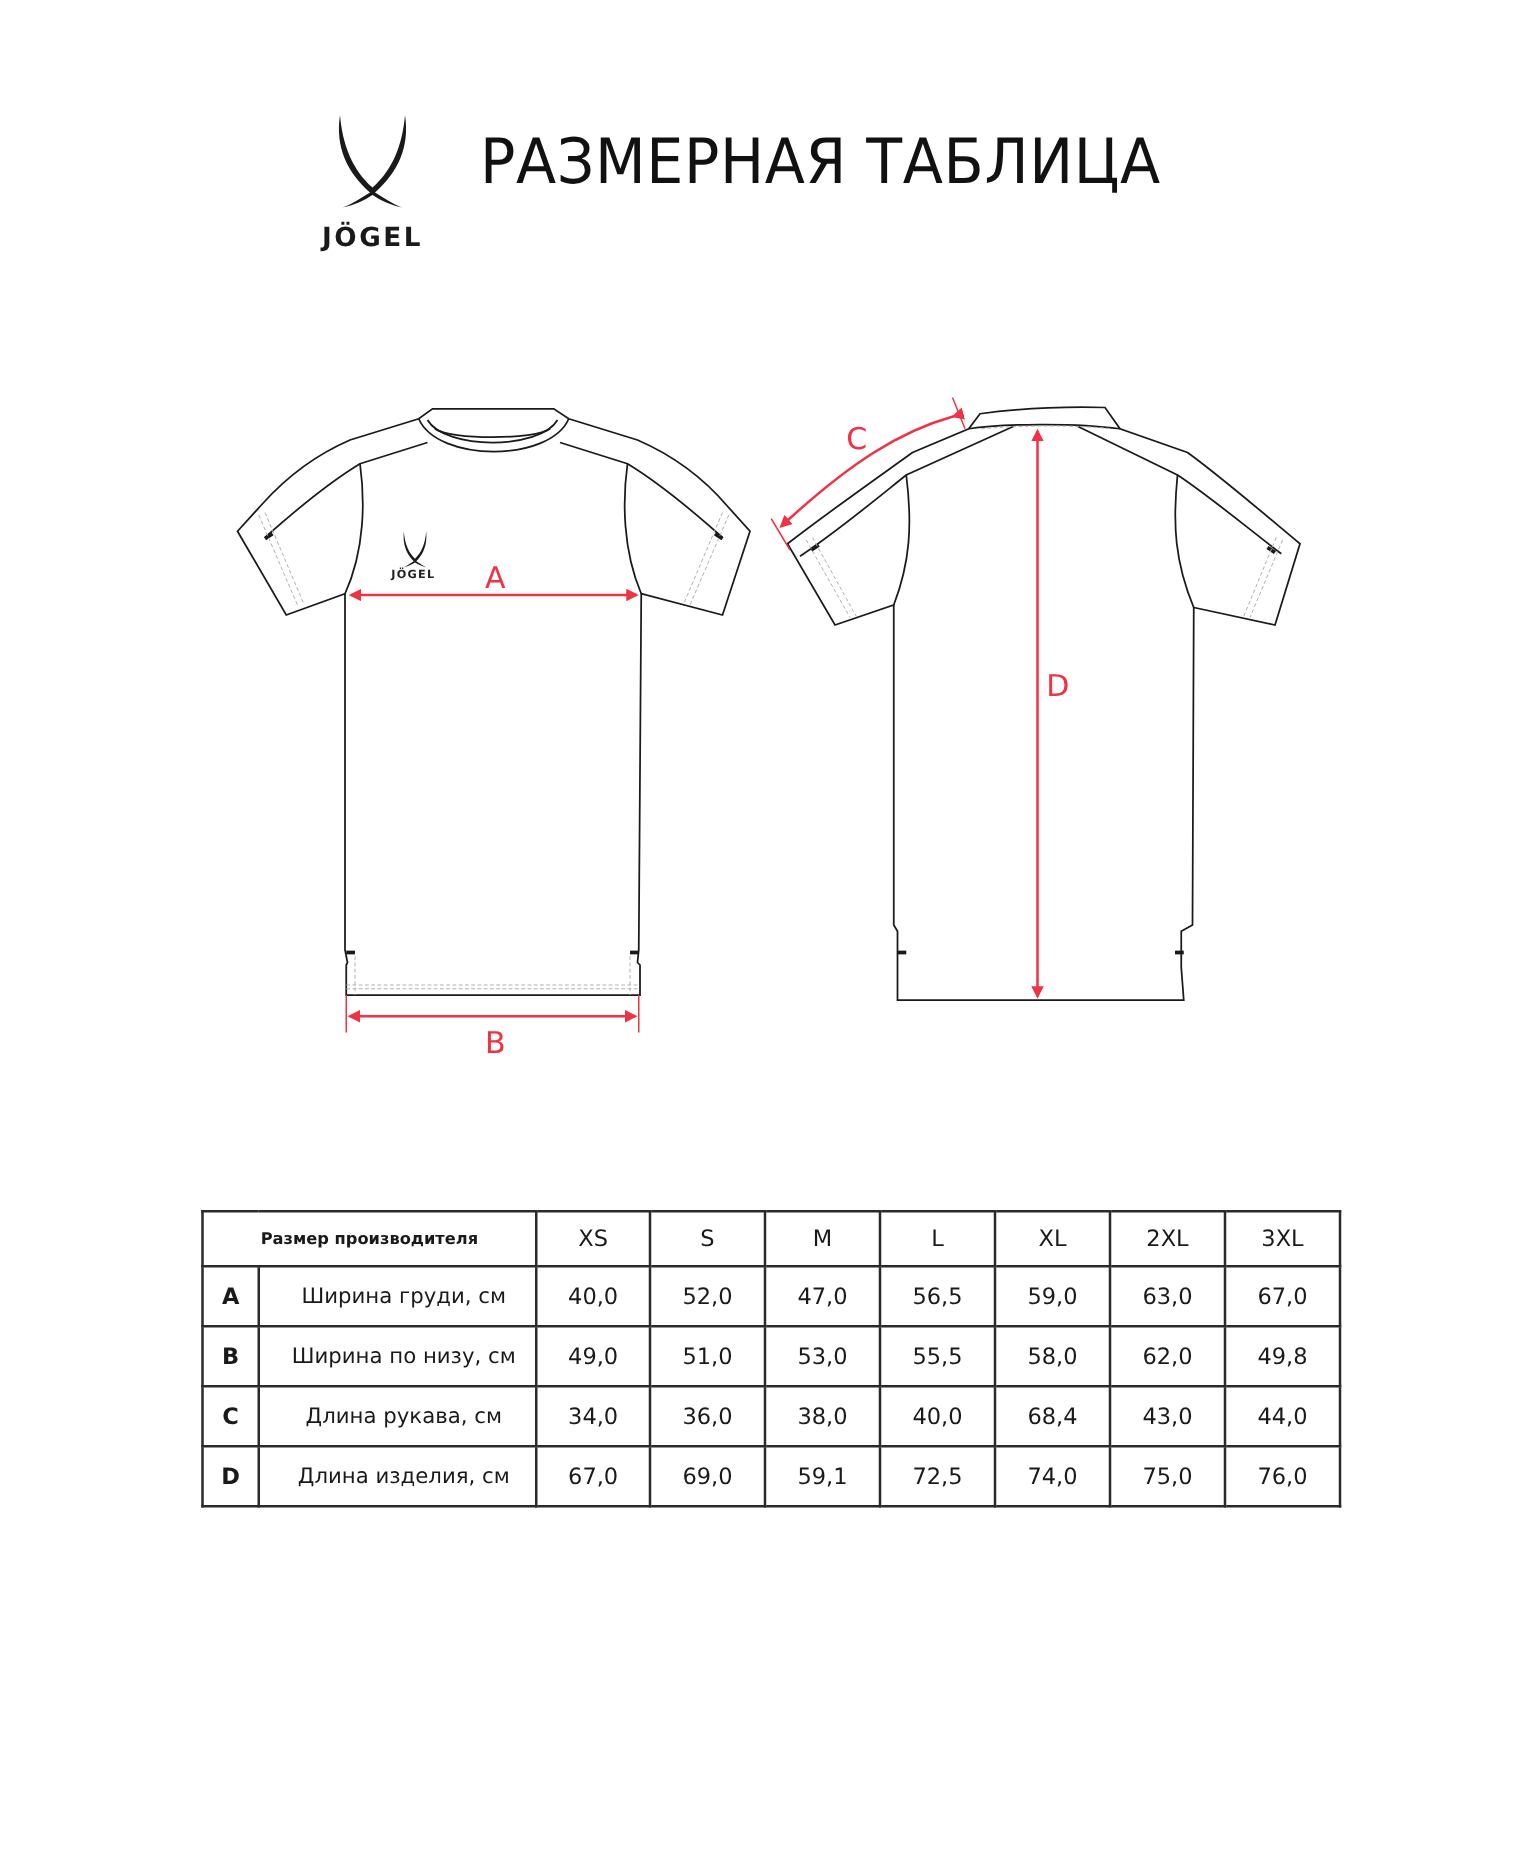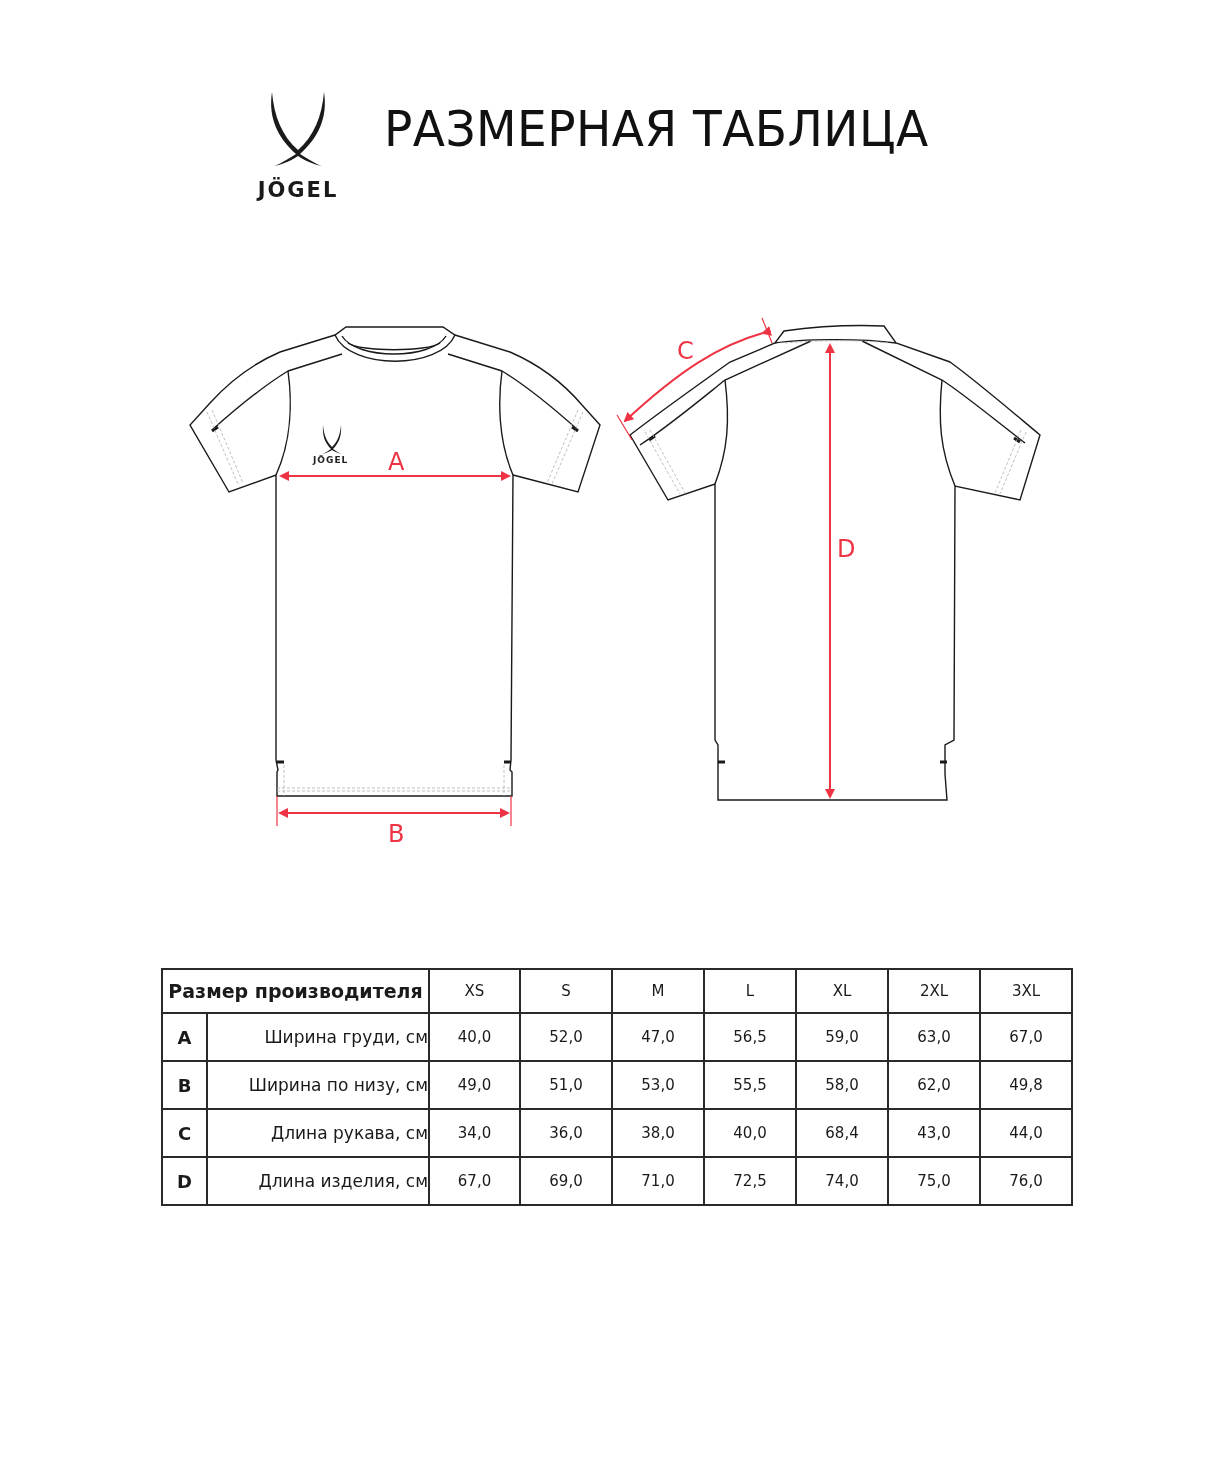--- a/index.html
+++ b/index.html
@@ -5,24 +5,24 @@
     html, body { margin: 0; padding: 0; background: #ffffff; }
     body { width: 1230px; height: 1479px; position: relative; overflow: hidden; font-family: "DejaVu Sans", sans-serif; color: #1a1a1a; }
     .logo { position: absolute; left: 236px; top: 88px; width: 124px; height: 118px; }
     .logo svg { position: absolute; left: 30px; top: 0; }
     .logo-word { position: absolute; left: 0; top: 90px; width: 124px; text-align: center; font-family: "DejaVu Sans", sans-serif; font-weight: bold; font-size: 21px; letter-spacing: 2px; color: #1a1a1a; }
     .title { position: absolute; left: 384px; top: 100px; font-family: "DejaVu Sans", sans-serif; font-size: 50px; font-weight: normal; letter-spacing: 0.5px; color: #111; transform: scaleX(0.94); transform-origin: left center; white-space: nowrap; }
     .drawing { position: absolute; left: 0; top: 0; }
     .dim-label { position: absolute; font-family: "DejaVu Sans", sans-serif; font-size: 24px; color: #ee3344; }
     .shirt-logo-word { position: absolute; font-family: "DejaVu Sans", sans-serif; font-weight: bold; font-size: 9px; letter-spacing: 1px; color: #222; }
     table.size-table { position: absolute; left: 161px; top: 968px; border-collapse: collapse; table-layout: fixed; }
-    table.size-table td { border: 2px solid #2a2a2a; text-align: center; vertical-align: middle; font-family: "DejaVu Sans", sans-serif; font-size: 15px; color: #1a1a1a; padding: 0; }
-    table.size-table td.bold { font-weight: bold; font-size: 19px; }
+    table.size-table td { border: 2px solid #2a2a2a; text-align: center; vertical-align: middle; font-family: "DejaVu Sans", sans-serif; font-size: 18px; color: #1a1a1a; padding: 0; }
+    table.size-table td.bold { font-weight: bold; font-size: 13px; }
     table.size-table td.letter { font-weight: bold; font-size: 18px; }
-    table.size-table td.param { text-align: right; padding-left: 10px; font-size: 17px; }
+    table.size-table td.param { text-align: center; padding-left: 10px; font-size: 17px; }
   </style>
 </head>
 <body>
 
 <div class="logo">
   <svg width="64" height="80" viewBox="0 0 64 80">
     <path d="M6 4 C2 30, 12 50, 30 66 C20 72, 14 76, 8 78 C18 76, 26 72, 32 68 C38 72, 46 76, 56 78 C50 76, 44 72, 34 66 C52 50, 62 30, 58 4 C56 28, 48 48, 32 62 C16 48, 8 28, 6 4 Z" fill="#1a1a1a"></path>
   </svg>
   <div class="logo-word">JÖGEL</div>
 </div>
@@ -167,20 +167,20 @@
     <td>40,0</td>
     <td>68,4</td>
     <td>43,0</td>
     <td>44,0</td>
   </tr>
   <tr style="height:48px">
     <td class="letter">D</td>
     <td class="param">Длина изделия, см</td>
     <td>67,0</td>
     <td>69,0</td>
-    <td>71,0</td>
+    <td>59,1</td>
     <td>72,5</td>
     <td>74,0</td>
     <td>75,0</td>
     <td>76,0</td>
   </tr>
 </tbody>
   </table>
 
 </body></html>

